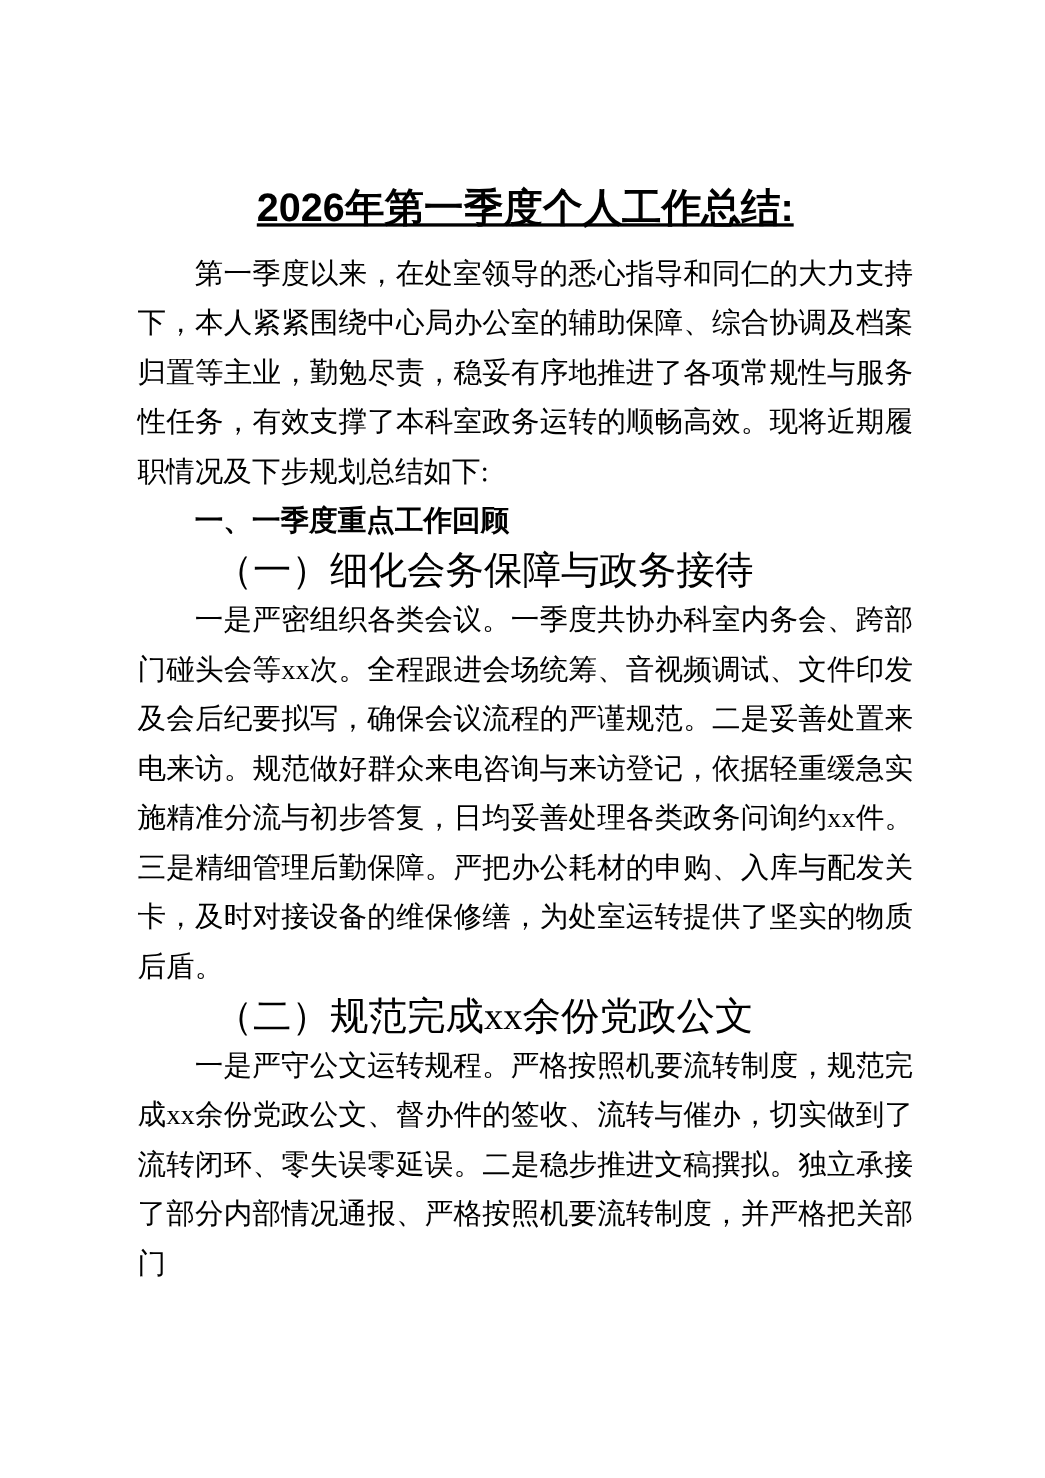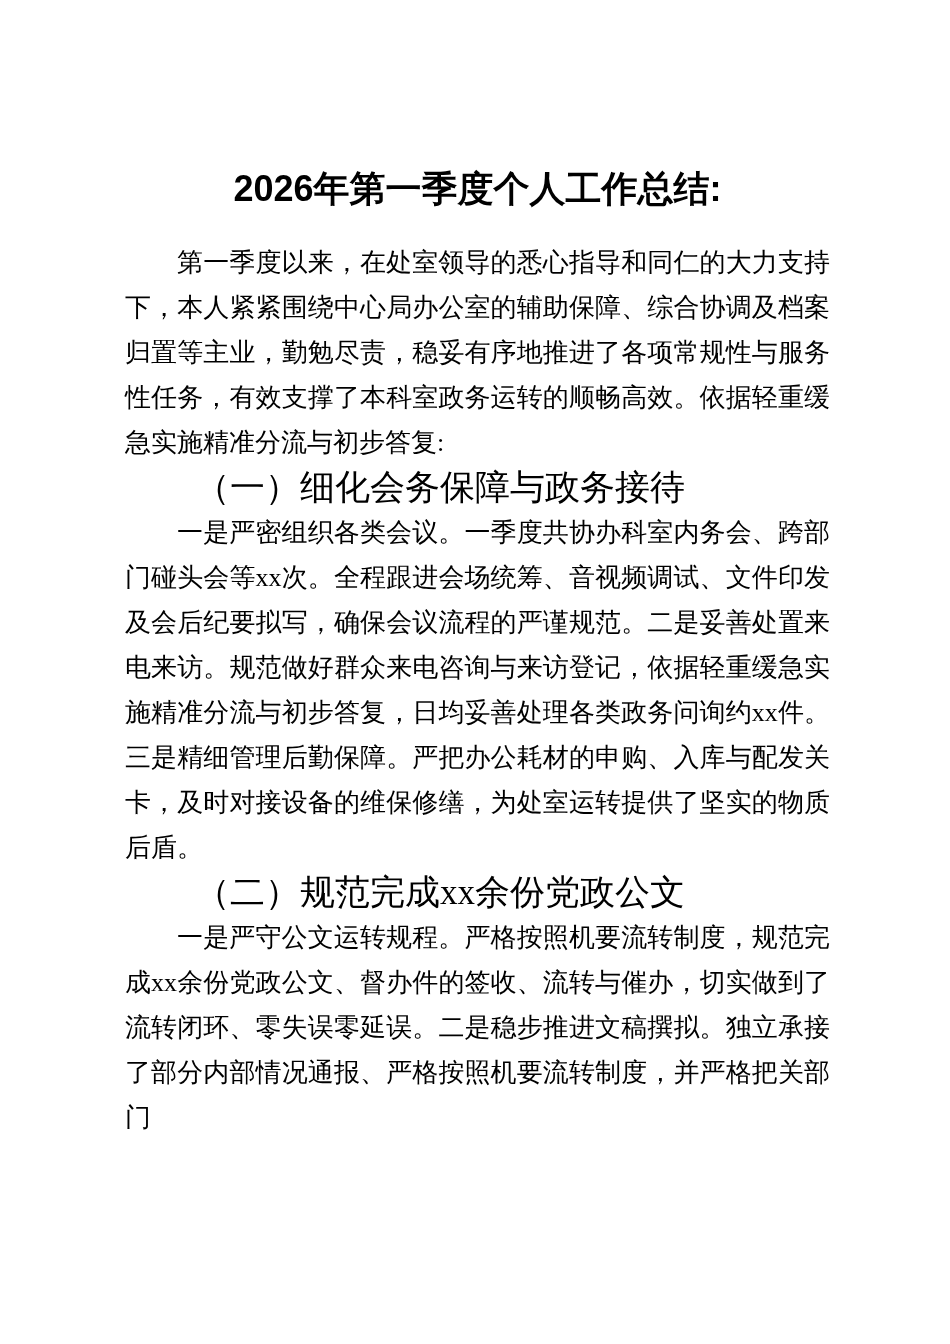--- a/index.html
+++ b/index.html
@@ -11,27 +11,28 @@
     position: relative;
     width: 950px;
     height: 1344px;
     box-sizing: border-box;
     background: #ffffff;
     color: #000000;
     padding: 164px 120px 0 125px;
     overflow: hidden;
   }
   .doc-title {
-    margin: 0 0 26px 0;
+    margin: 0 0 12px 0;
     text-align: center;
     font-family: "Liberation Sans", "DejaVu Sans", sans-serif;
     font-weight: bold;
     font-size: 36px;
     line-height: 50px;
     color: #000000;
+    text-decoration: underline;
   }
   .title-line {
     display: block;
     white-space: nowrap;
   }
   .body-para {
     font-family: "Liberation Serif", "DejaVu Serif", serif;
     font-size: 26px;
     line-height: 45px;
     margin: 0;
@@ -60,22 +61,23 @@
   }
 </style>
 </head>
 <body>
 
 <div class="page">
   <h1 class="doc-title">
     <span class="title-line">2026年第一季度个人工作总结:</span>
   </h1>
 
-  <p class="body-para">第一季度以来，在处室领导的悉心指导和同仁的大力支持下，本人紧紧围绕中心局办公室的辅助保障、综合协调及档案归置等主业，勤勉尽责，稳妥有序地推进了各项常规性与服务性任务，有效支撑了本科室政务运转的顺畅高效。依据轻重缓急实施精准分流与初步答复:</p>
+  <p class="body-para">第一季度以来，在处室领导的悉心指导和同仁的大力支持下，本人紧紧围绕中心局办公室的辅助保障、综合协调及档案归置等主业，勤勉尽责，稳妥有序地推进了各项常规性与服务性任务，有效支撑了本科室政务运转的顺畅高效。现将近期履职情况及下步规划总结如下:</p>
 
+  <h2 class="heading-1">一、一季度重点工作回顾</h2>
 
   <h3 class="heading-2">（一）细化会务保障与政务接待</h3>
 
   <p class="body-para">一是严密组织各类会议。一季度共协办科室内务会、跨部门碰头会等xx次。全程跟进会场统筹、音视频调试、文件印发及会后纪要拟写，确保会议流程的严谨规范。二是妥善处置来电来访。规范做好群众来电咨询与来访登记，依据轻重缓急实施精准分流与初步答复，日均妥善处理各类政务问询约xx件。三是精细管理后勤保障。严把办公耗材的申购、入库与配发关卡，及时对接设备的维保修缮，为处室运转提供了坚实的物质后盾。</p>
 
   <h3 class="heading-2">（二）规范完成xx余份党政公文</h3>
 
   <p class="body-para">一是严守公文运转规程。严格按照机要流转制度，规范完成xx余份党政公文、督办件的签收、流转与催办，切实做到了流转闭环、零失误零延误。二是稳步推进文稿撰拟。独立承接了部分内部情况通报、严格按照机要流转制度，并严格把关部门</p>
 </div>
 

